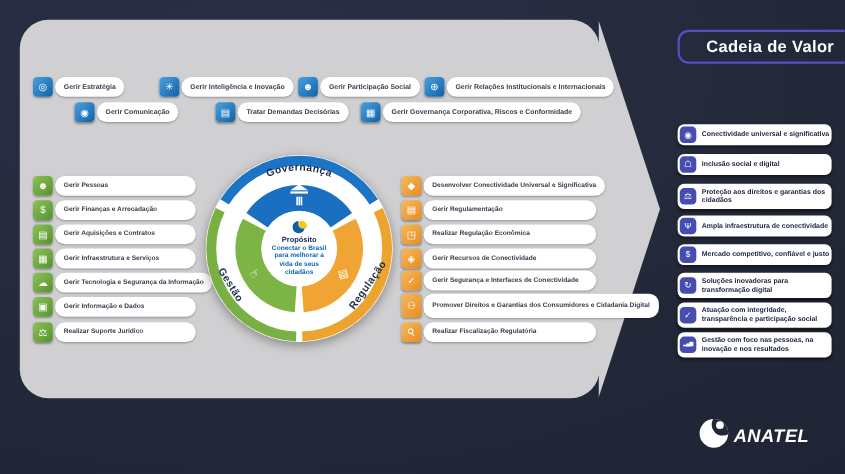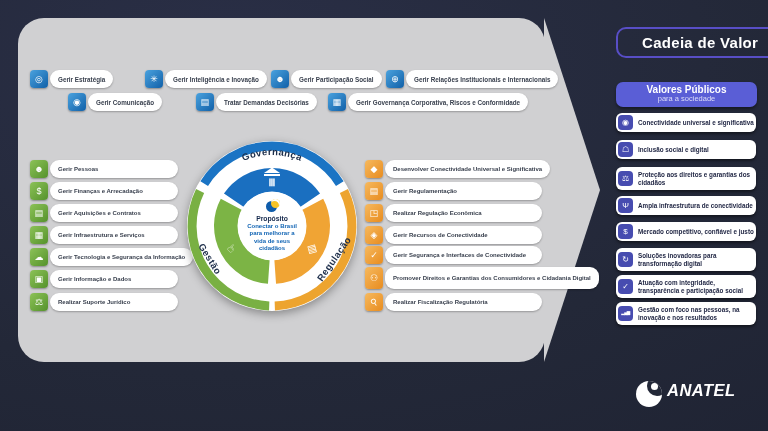--- a/index.html
+++ b/index.html
@@ -59,21 +59,21 @@
   .vh2 { font-size:7.5px; color:#dcdcf8; line-height:1.1; }
   .vpill { position:absolute; left:616px; width:140px; background:#fff; border-radius:6px;
     display:flex; align-items:center; padding:2px; box-shadow:0 2px 3px rgba(0,0,0,.45); }
   .vicon { flex:0 0 15px; width:15px; height:15px; background:#474cb0; border-radius:4px;
     color:#fff; display:flex; align-items:center; justify-content:center; margin-right:5px; }
   .vicon i { font-style:normal; font-size:8px; line-height:1; }
   .vicon i.tiny { font-size:4.5px; letter-spacing:-.5px; }
   .vtext { font-size:6.3px; font-weight:bold; color:#1c2240; line-height:1.2; }
 
   
-  .brand { position:absolute; left:636px; top:381px; display:flex; align-items:flex-start; gap:5px; }
+  .brand { position:absolute; left:636px; top:381px; display:flex; align-items:flex-end; gap:5px; }
   .brand-mark { width:26px; height:26px; border-radius:50%; background:#fff;
     position:relative; overflow:hidden; }
   .brand-mark::before { content:''; position:absolute; width:20px; height:20px;
     border-radius:50%; background:#232838; right:-5px; top:-5px; }
   .brand-mark::after { content:''; position:absolute; width:7px; height:7px;
     border-radius:50%; background:#fff; right:4px; top:2px; }
   .brand-text { color:#fff; font-weight:bold; font-style:italic; font-size:16.5px;
     letter-spacing:.5px; }
 </style>
 </head>
@@ -247,24 +247,20 @@
     <div class="purpose-line">Conectar o Brasil</div>
     <div class="purpose-line">para melhorar a</div>
     <div class="purpose-line">vida de seus</div>
     <div class="purpose-line">cidadãos</div>
   </div>
 
   <div class="title-box">
     <span>Cadeia de Valor</span>
   </div>
 
-  <div class="valores-box">
-    <div class="vh1">Valores Públicos</div>
-    <div class="vh2">para a sociedade</div>
-  </div>
 
   <div class="vpill" style="top:113px;height:19px">
     <span class="vicon">
         <i>◉</i>
       </span>
     <span class="vtext">Conectividade universal e significativa</span>
   </div>
   <div class="vpill" style="top:140px;height:19px">
     <span class="vicon">
         <i>☖</i>

